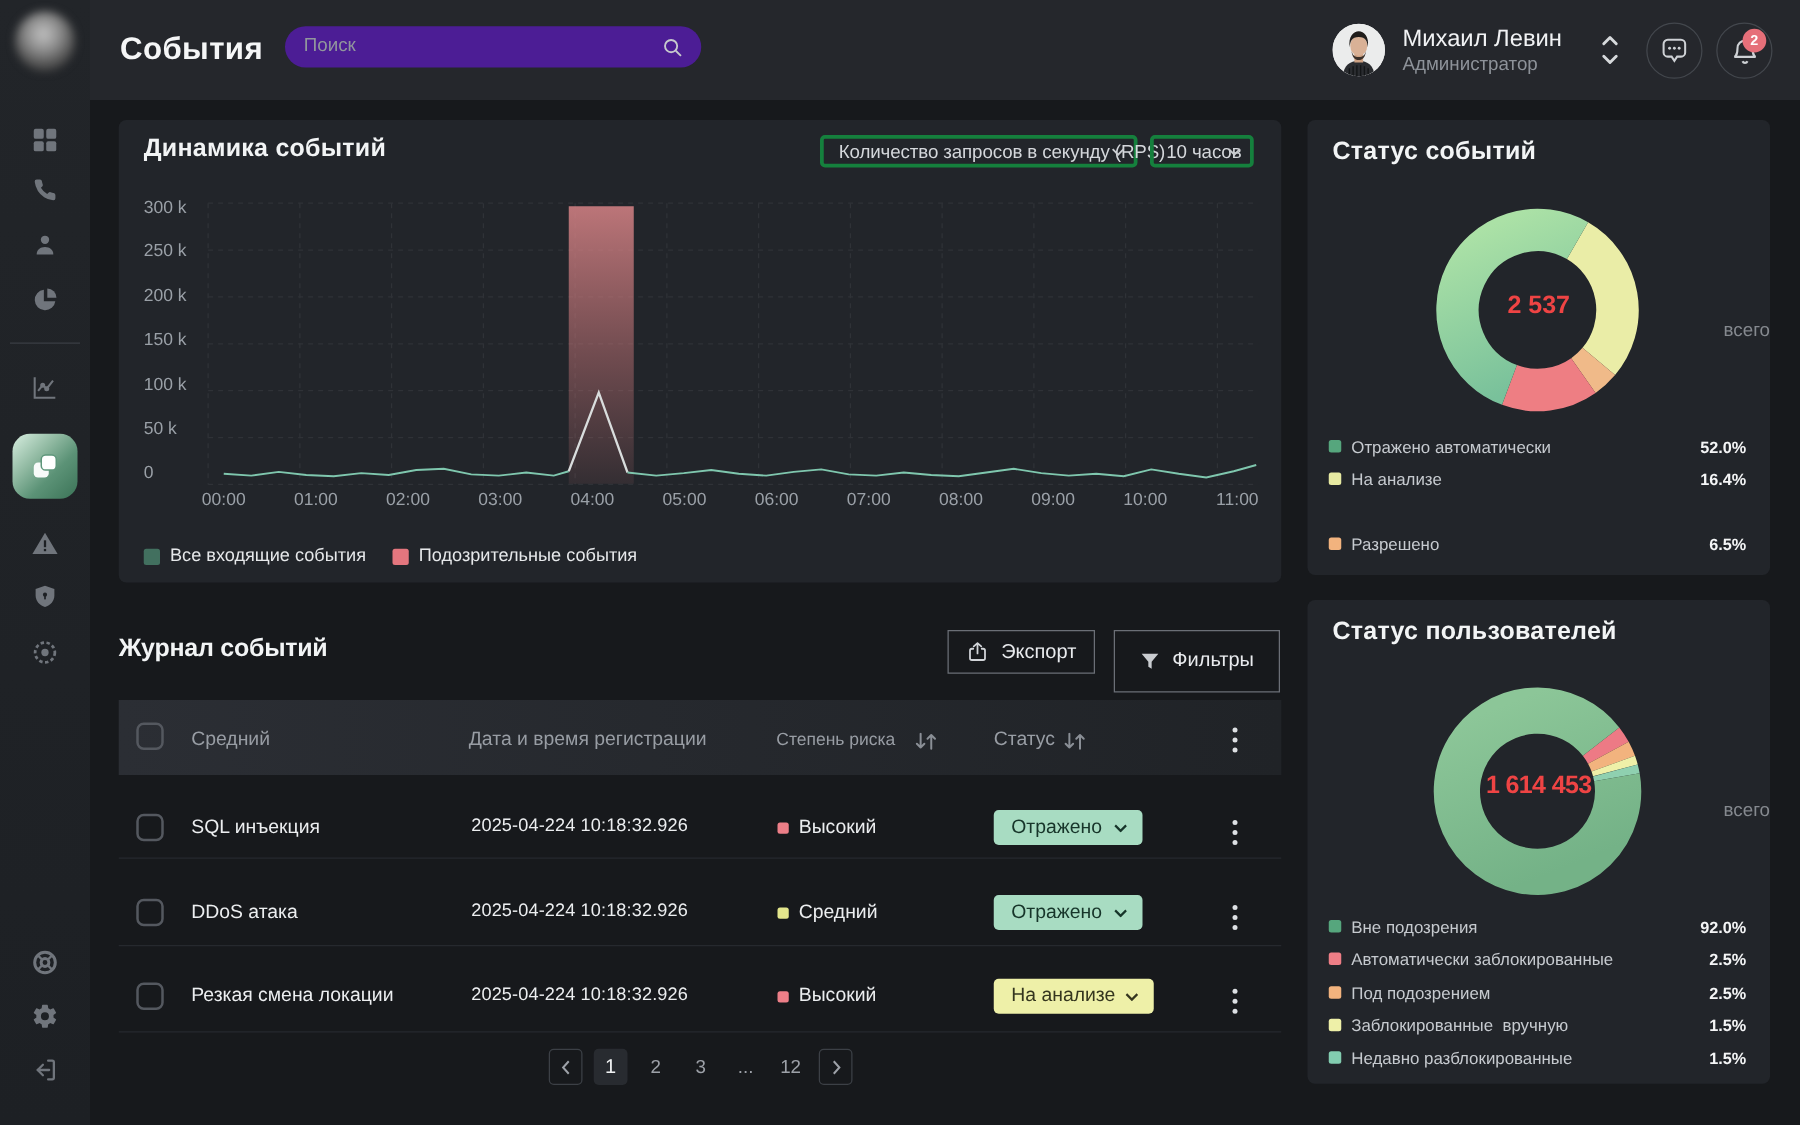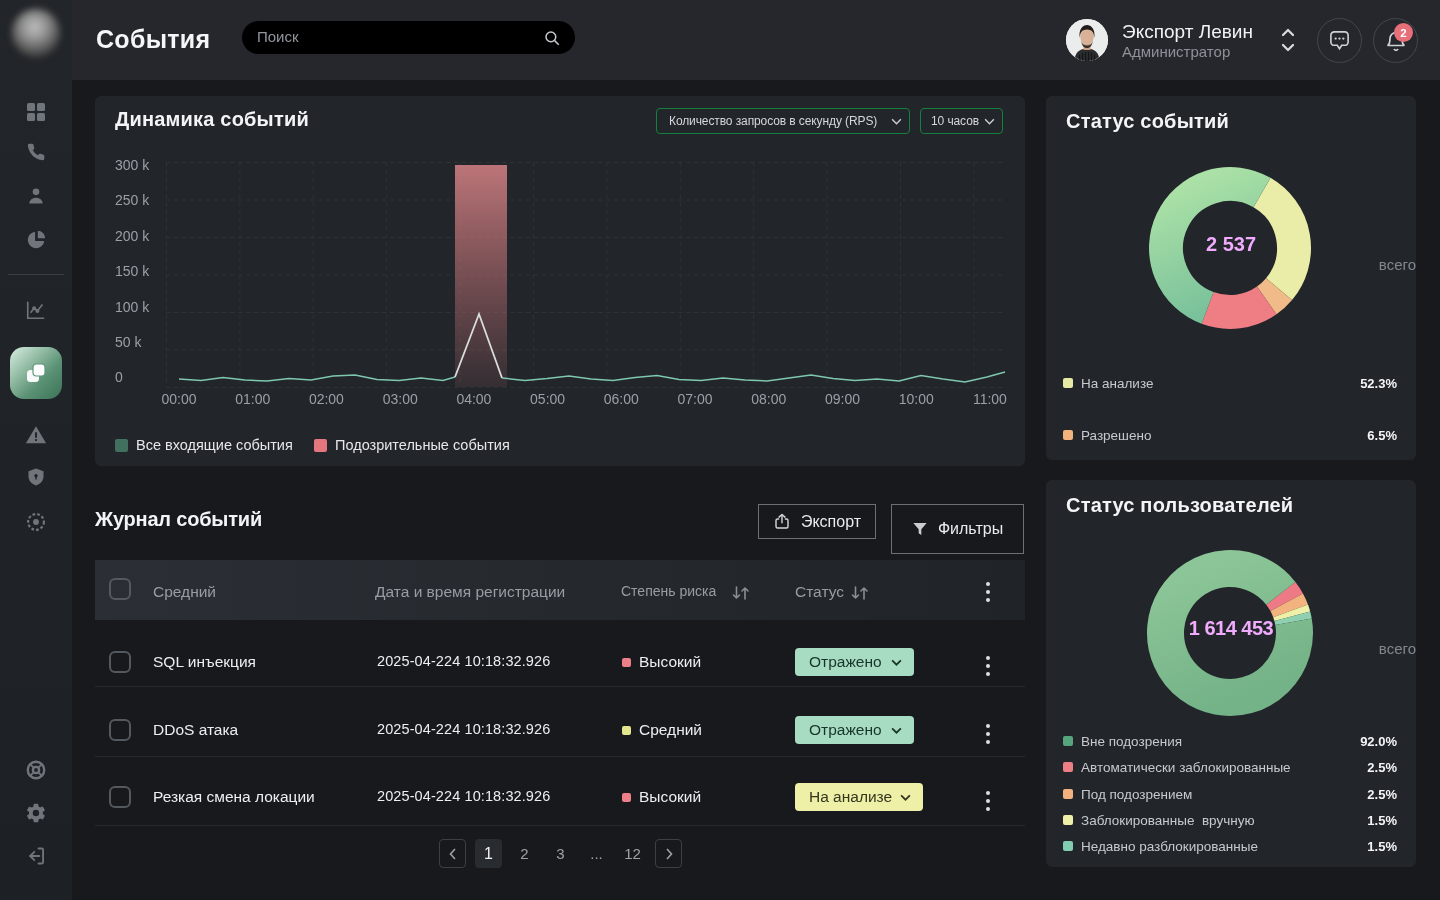--- a/index.html
+++ b/index.html
@@ -7,32 +7,32 @@
 #header{position:absolute;left:0;top:0;width:1440px;height:80px;background:#25272c}
 #sidebar{position:absolute;left:0;top:0;width:72px;height:900px;background:linear-gradient(180deg,#222529,#1d2024)}
 .sic{position:absolute;left:0;width:72px;display:flex;justify-content:center}
 .sic svg{display:block}
 #logo{position:absolute;left:12px;top:9px;width:48px;height:48px;border-radius:50%;
 background:radial-gradient(circle at 47% 38%,#c2c2c2,#8f8f8f 33%,#535353 63%,#303030 88%);filter:blur(3.5px)}
 #atile{position:absolute;left:10px;top:347px;width:52px;height:52px;border-radius:14px;
 background:linear-gradient(135deg,#d8eee0 0%,#8db79f 38%,#5c9377 62%,#3b7357 100%);display:flex;align-items:center;justify-content:center}
 .card{position:absolute;background:#22252a;border-radius:6px}
 .ct{position:absolute;font-size:20px;font-weight:bold;color:#f2f4f5;letter-spacing:.2px}
-.drop{position:absolute;border:1px solid #15803d;border-radius:4px;color:#d4d7db;font-size:12px;display:flex;align-items:center;white-space:nowrap;letter-spacing:-0.1px}
+.drop{position:absolute;border:3px solid #15803d;border-radius:4px;color:#d4d7db;font-size:15px;display:flex;align-items:center;white-space:nowrap;letter-spacing:-0.1px}
 .btn{position:absolute;border:1px solid #6b6f76;color:#e9ebee;font-size:16px;display:flex;align-items:center;justify-content:center;gap:10px}
 .chk{position:absolute;width:22px;height:22px;border:2px solid #54585f;border-radius:6px}
 .pill{position:absolute;height:28px;border-radius:4px;display:flex;align-items:center;font-size:15.5px}
 .kebab{position:absolute;width:4px}
 .kebab i{display:block;width:4px;height:4px;border-radius:50%;background:#dde0e3;margin-bottom:4px}
 .rsq{position:absolute;width:9px;height:9px;border-radius:2px;top:5px}
 .legrow{position:absolute;left:1063px;width:334px;height:20px}
 .legrow .sw{position:absolute;left:0;top:4px;width:10px;height:10px;border-radius:2px}
 .legrow .lb{position:absolute;left:18px;top:2px;font-size:13.5px;color:#c6cacf}
 .legrow .pc{position:absolute;right:0;top:2px;font-size:13px;font-weight:bold;color:#f4f5f6}
-.cnum{position:absolute;width:100%;text-align:center;color:#f0abfc;font-size:20px;font-weight:bold;letter-spacing:0px}
+.cnum{position:absolute;width:100%;text-align:center;color:#ef4444;font-size:20px;font-weight:bold;letter-spacing:0px}
 .call{position:absolute;width:100%;text-align:right;color:#85898f;font-size:15px}
 .pgbox{position:absolute;top:839px;width:27px;height:29px;border-radius:4px;display:flex;align-items:center;justify-content:center;font-size:15px;color:#9da1a8}
 </style></head><body>
 <div id="header"></div>
 <div id="sidebar"></div>
 <div id="logo"></div>
 <div class="sic" style="top:102px">
     <svg width="20" height="20" viewBox="0 0 20 20">
       <g fill="#70757c">
         <rect x="1" y="1" width="8" height="8" rx="1.5"></rect>
@@ -111,40 +111,40 @@
     </svg>
   </div>
 <div class="sic" style="top:846px">
     <svg width="20" height="20" viewBox="0 0 24 24" fill="none" stroke="#70757c" stroke-width="2.2" stroke-linecap="round" stroke-linejoin="round">
       <path d="M15 3h4a1.5 1.5 0 0 1 1.5 1.5v15A1.5 1.5 0 0 1 19 21h-4"></path>
       <path d="M10 17l-5-5 5-5"></path>
       <path d="M5 12h11"></path>
     </svg>
   </div>
 <div class="abs" style="left:96px;top:25px;font-size:25px;font-weight:bold;color:#f5f6f7;letter-spacing:.3px">События</div>
-<div class="abs" style="left:242px;top:21px;width:333px;height:33px;border-radius:17px;background:#000000">
+<div class="abs" style="left:228px;top:21px;width:333px;height:33px;border-radius:17px;background:#4c1d95">
 <span style="position:absolute;left:15px;top:7px;font-size:15px;color:#91969d">Поиск</span>
 <svg width="18" height="18" viewBox="0 0 24 24" fill="none" stroke="#c6c9cd" stroke-width="2" style="position:absolute;right:14px;top:8px">
       <circle cx="10.5" cy="10.5" r="6.5"></circle>
       <path d="M15.5 15.5 21 21"></path>
     </svg>
   </div>
 <div class="abs" style="left:1066px;top:19px;width:42px;height:42px;border-radius:50%;overflow:hidden;background:#edeef0">
 <svg width="42" height="42" viewBox="0 0 42 42">
       <rect width="42" height="42" fill="#ebecec"></rect>
 <path d="M8.5 42c0-8.5 5.5-12.5 12.5-12.5S33.5 33.5 33.5 42z" fill="#2a2c30"></path>
 <g stroke="#131517" stroke-width="1.1">
         <path d="M13.5 35.5V42M16.5 34v8M19.5 33.2V42M22.5 33.2V42M25.5 34v8M28.5 35.5V42"></path>
       </g>
 <rect x="17.5" y="24" width="7" height="7" fill="#cda183"></rect>
 <ellipse cx="21" cy="17.5" rx="6.8" ry="8.2" fill="#d9b196"></ellipse>
 <path d="M13.8 19c-1.5-9 3.2-13 7.2-13s8.7 4 7.2 13c-.3-5-1.5-8.5-7.2-8.5s-6.9 3.5-7.2 8.5z" fill="#201d1b"></path>
 <path d="M15.2 21.5c.5 5 2.5 7.5 5.8 7.5s5.3-2.5 5.8-7.5c-.8 3.5-2.5 5-5.8 5s-5-1.5-5.8-5z" fill="#3c312a"></path>
 </svg></div>
-<div class="abs" style="left:1122px;top:21px;font-size:19px;color:#f1f2f4">Экспорт Левин</div>
+<div class="abs" style="left:1122px;top:21px;font-size:19px;color:#f1f2f4">Михаил Левин</div>
 <div class="abs" style="left:1122px;top:43px;font-size:15px;color:#8d9299">Администратор</div>
 <svg width="16" height="26" viewBox="0 0 16 26" style="position:absolute;left:1280px;top:27px" fill="none" stroke="#d6d9dc" stroke-width="2.3" stroke-linecap="round" stroke-linejoin="round">
     <path d="M3 8 8 3l5 5"></path>
     <path d="M3 18l5 5 5-5"></path>
   </svg>
 <div class="abs" style="left:1317px;top:18px;width:45px;height:45px;border-radius:50%;border:1.5px solid #43474d">
 <svg width="23" height="23" viewBox="0 0 24 24" style="position:absolute;left:10px;top:10px" fill="none" stroke="#ced1d5" stroke-width="1.7">
       <path d="M3 6.5A3.5 3.5 0 0 1 6.5 3h11A3.5 3.5 0 0 1 21 6.5v7a3.5 3.5 0 0 1-3.5 3.5h-3.2L12 20.5 9.7 17H6.5A3.5 3.5 0 0 1 3 13.5z"></path>
       <g fill="#ced1d5" stroke="none">
         <circle cx="8" cy="10" r="1.2"></circle>
@@ -348,24 +348,29 @@
       </defs>
 <g fill="none" stroke-width="34">
 <path d="M 216.00 96.57 A 64 64 0 0 1 233.03 193.14" stroke="#eaeda7"></path>
 <path d="M 233.03 193.14 A 64 64 0 0 1 220.71 204.43" stroke="#f0ba89"></path>
 <path d="M 220.71 204.43 A 64 64 0 0 1 161.59 211.95" stroke="#ee7e83"></path>
 <path d="M 161.59 211.95 A 64 64 0 1 1 216.00 96.57" stroke="url(#ga)"></path>
 </g>
     </svg>
 <div class="cnum" style="top:137px">2 537</div>
 <div class="call" style="top:160px">всего</div>
+<div class="legrow" style="top:252px;left:17px;width:334px">
+      <div class="sw" style="background:#56a67d"></div>
+      <div class="lb">Отражено автоматически</div>
+      <div class="pc">52.0%</div>
+    </div>
 <div class="legrow" style="top:278px;left:17px;width:334px">
       <div class="sw" style="background:#e7eaa2"></div>
       <div class="lb">На анализе</div>
-      <div class="pc">52.3%</div>
+      <div class="pc">16.4%</div>
     </div>
 <div class="legrow" style="top:330px;left:17px;width:334px">
       <div class="sw" style="background:#f2b37e"></div>
       <div class="lb">Разрешено</div>
       <div class="pc">6.5%</div>
     </div>
 </div>
 <div class="card" style="left:1046px;top:480px;width:370px;height:387px">
 <div class="ct" style="left:20px;top:14px">Статус пользователей</div>
 <svg width="370" height="260" viewBox="0 0 370 260" style="position:absolute;left:0;top:0">

